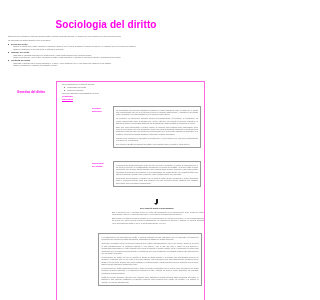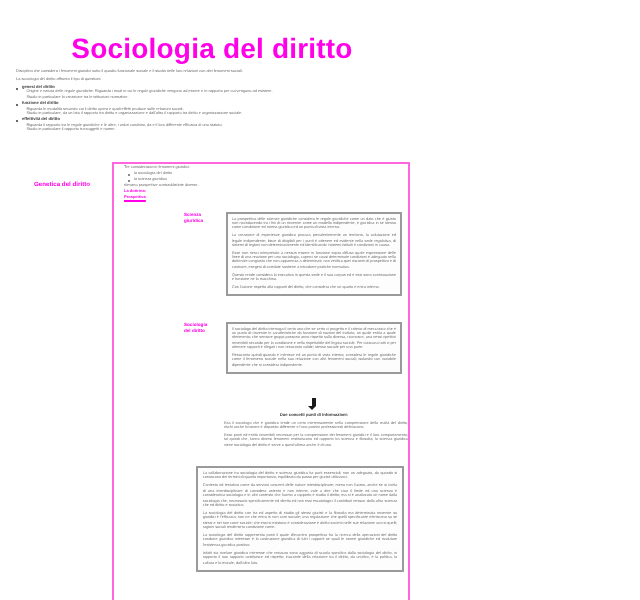--- a/index.html
+++ b/index.html
@@ -3,21 +3,21 @@
 <meta charset="utf-8">
 <style>
   html,body{margin:0;padding:0;}
   body{
     width:212px;height:300px;overflow:hidden;background:#ffffff;
     font-family:"Liberation Sans", sans-serif;color:#2b2b2b;
   }
   .page{position:relative;width:212px;height:300px;box-sizing:border-box;padding:0;}
 
   .title{
-    text-align:center;color:#ff00e8;font-weight:bold;font-size:14px;
+    text-align:center;color:#ff00e8;font-weight:bold;font-size:10px;
     letter-spacing:.1px;margin:19px 0 0 0;line-height:11px;
   }
 
   .intro{
     margin:4.5px 8px 0 8px;font-size:1.95px;line-height:2.45px;
     text-align:justify;color:#6a6a6a;
   }
   .lead{margin:2.4px 8px 0 8px;font-size:1.95px;line-height:2.45px;color:#6a6a6a;}
 
   ul.outline{list-style:none;margin:1px 0 0 0;padding:0 8px 0 11px;}

